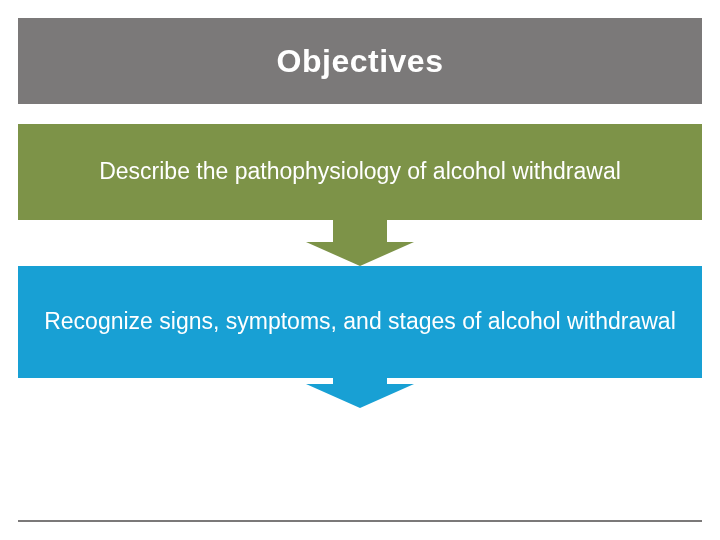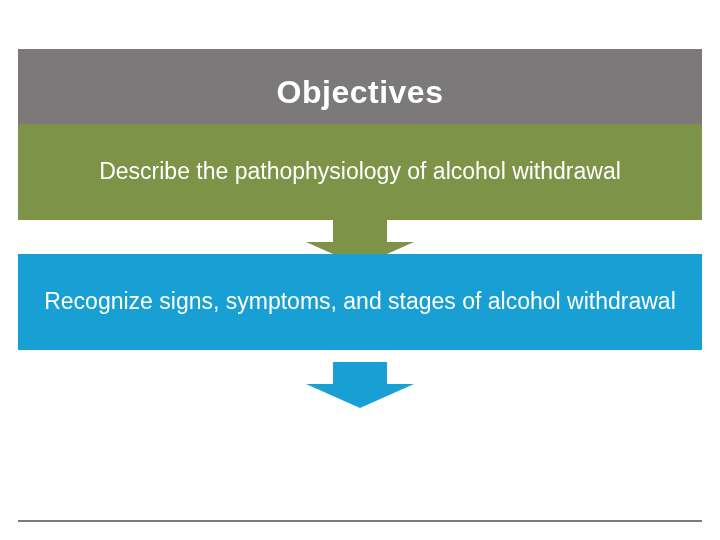--- a/index.html
+++ b/index.html
@@ -24,21 +24,20 @@
   .title-bar {
     position: absolute;
     left: 18px;
     top: 18px;
     width: 684px;
     height: 86px;
     background: #7b7979;
     display: flex;
     align-items: center;
     justify-content: center;
-    margin-top: 31px;
   }
   .title-text {
     color: #ffffff;
     font-size: 32px;
     font-weight: bold;
     letter-spacing: 0.5px;
     text-align: center;
   }
 
   
@@ -58,22 +57,22 @@
     line-height: 1.28;
     text-align: center;
   }
 
   .block-1 {
     top: 124px;
     height: 96px;
     background: #7d9348;
   }
   .block-2 {
-    top: 254px;
-    height: 96px;
+    top: 266px;
+    height: 112px;
     background: #18a0d4;
   }
   .block-3 {
     top: 408px;
     height: 96px;
     background: #f9701a;
   }
 
   
   .arrow {

